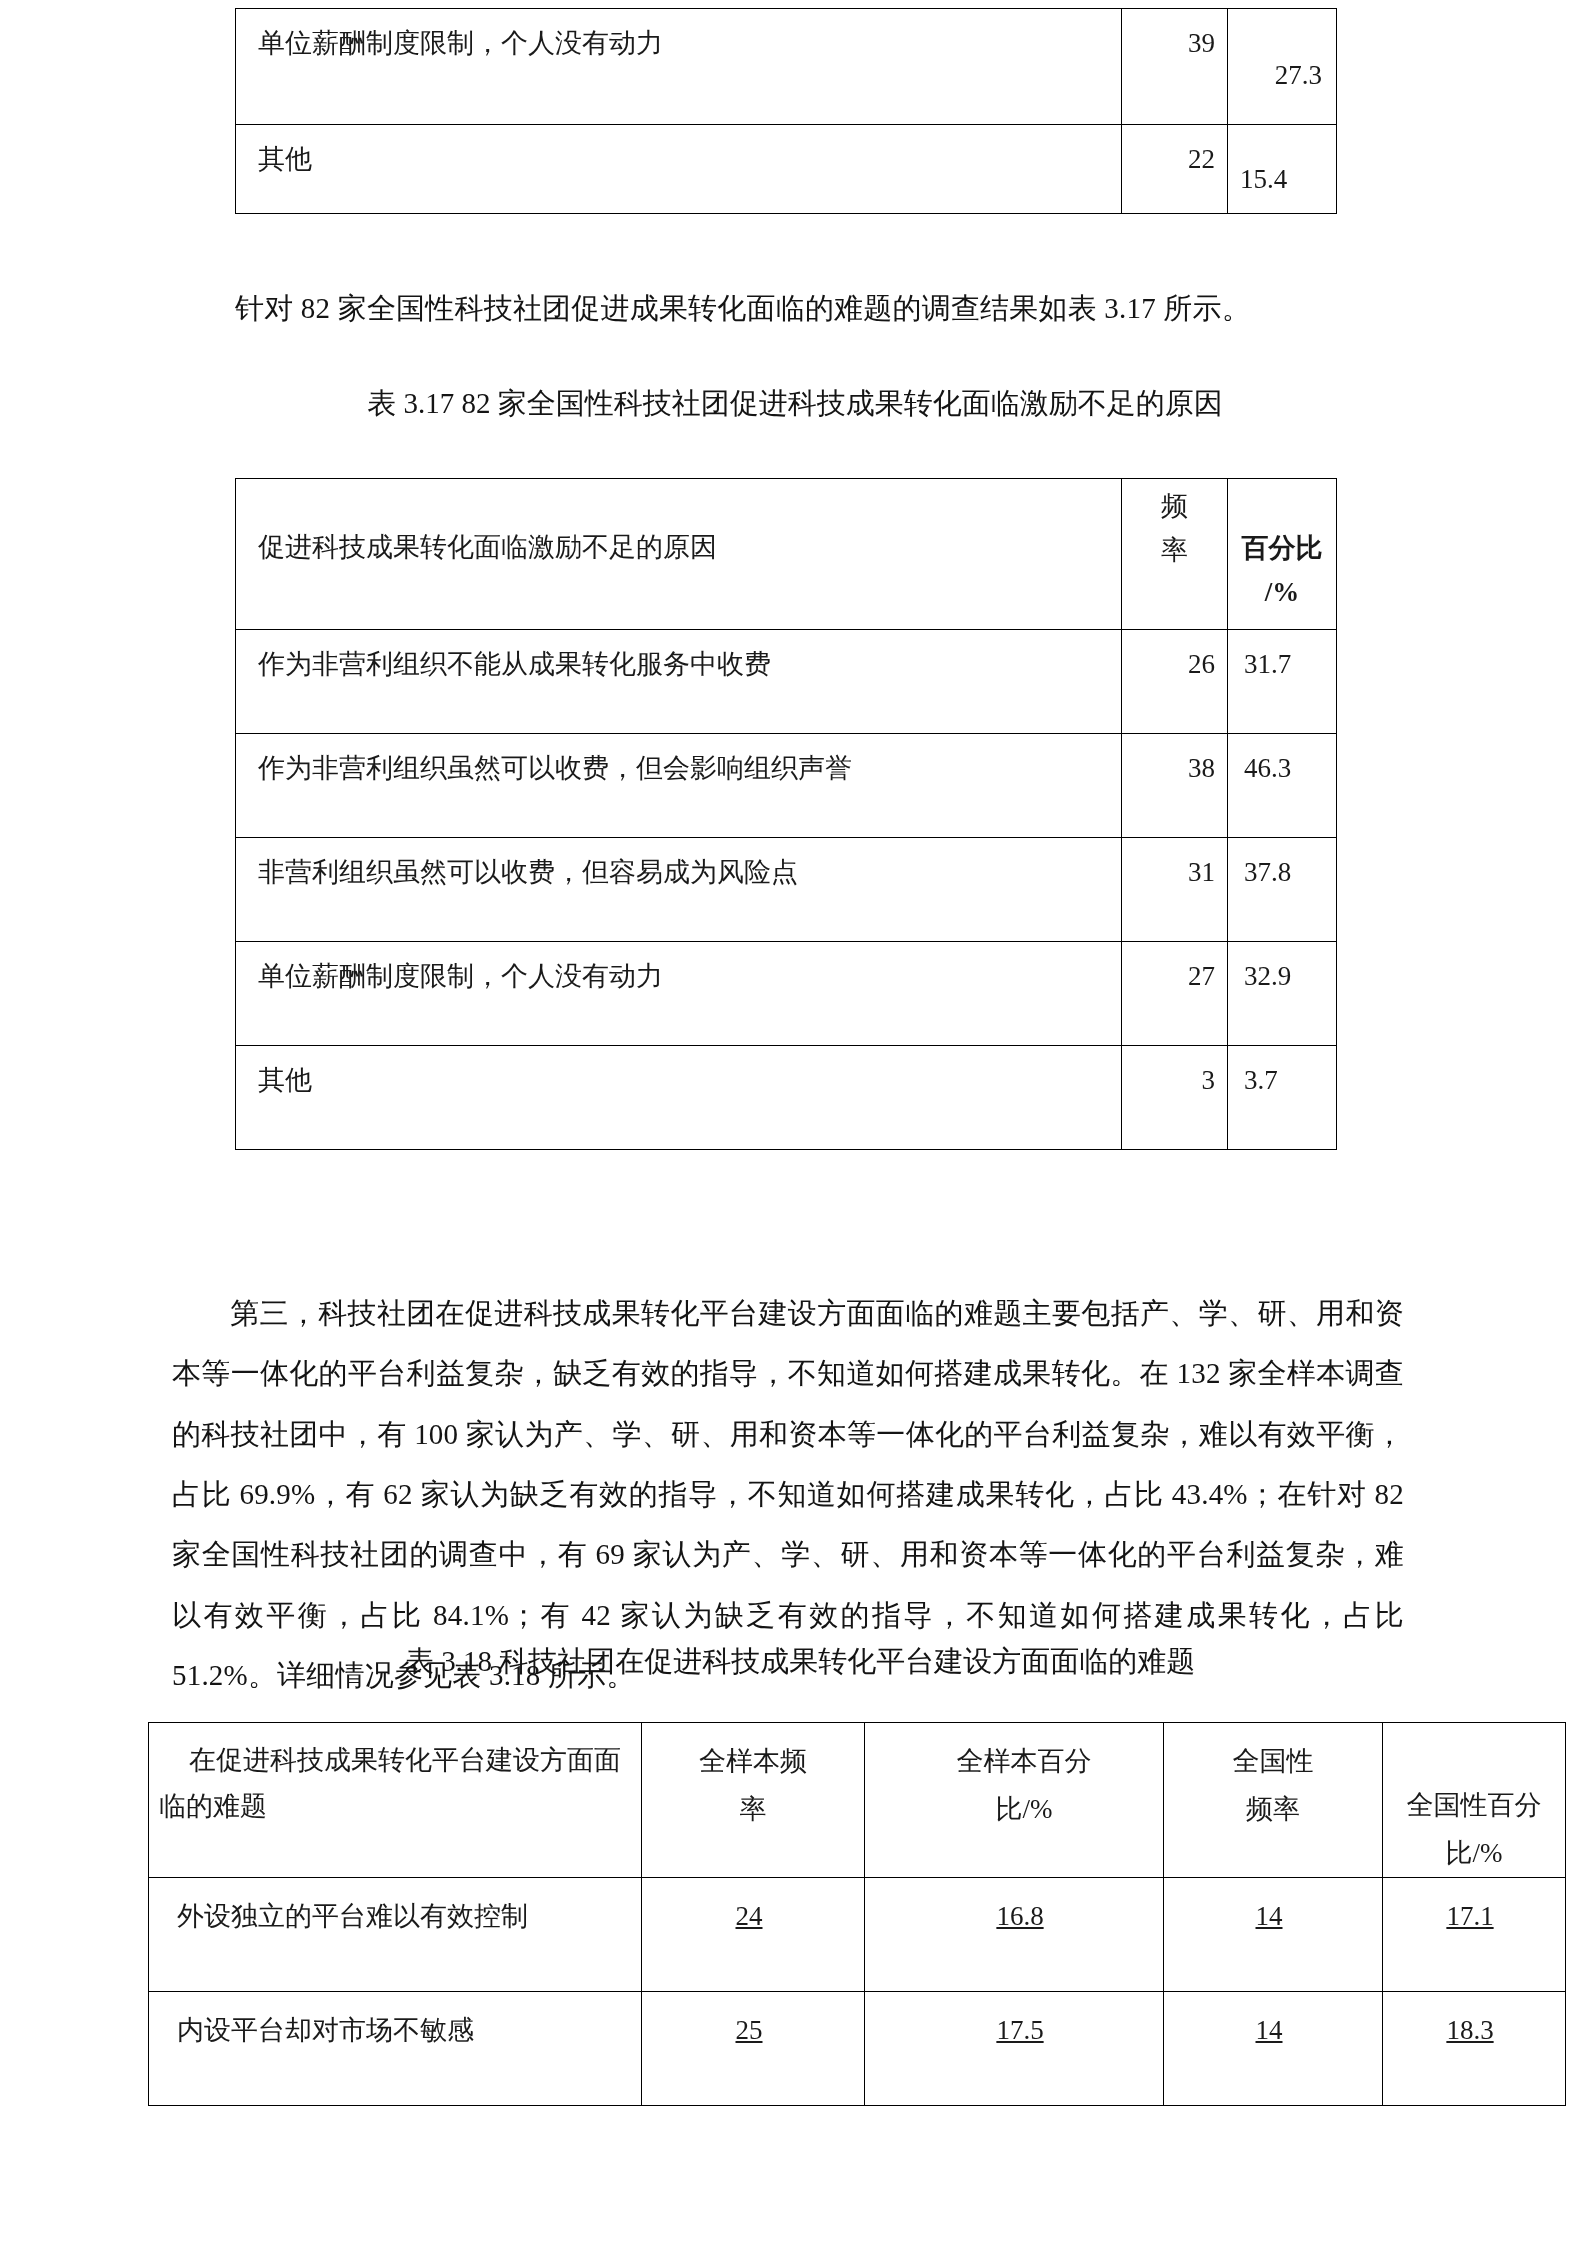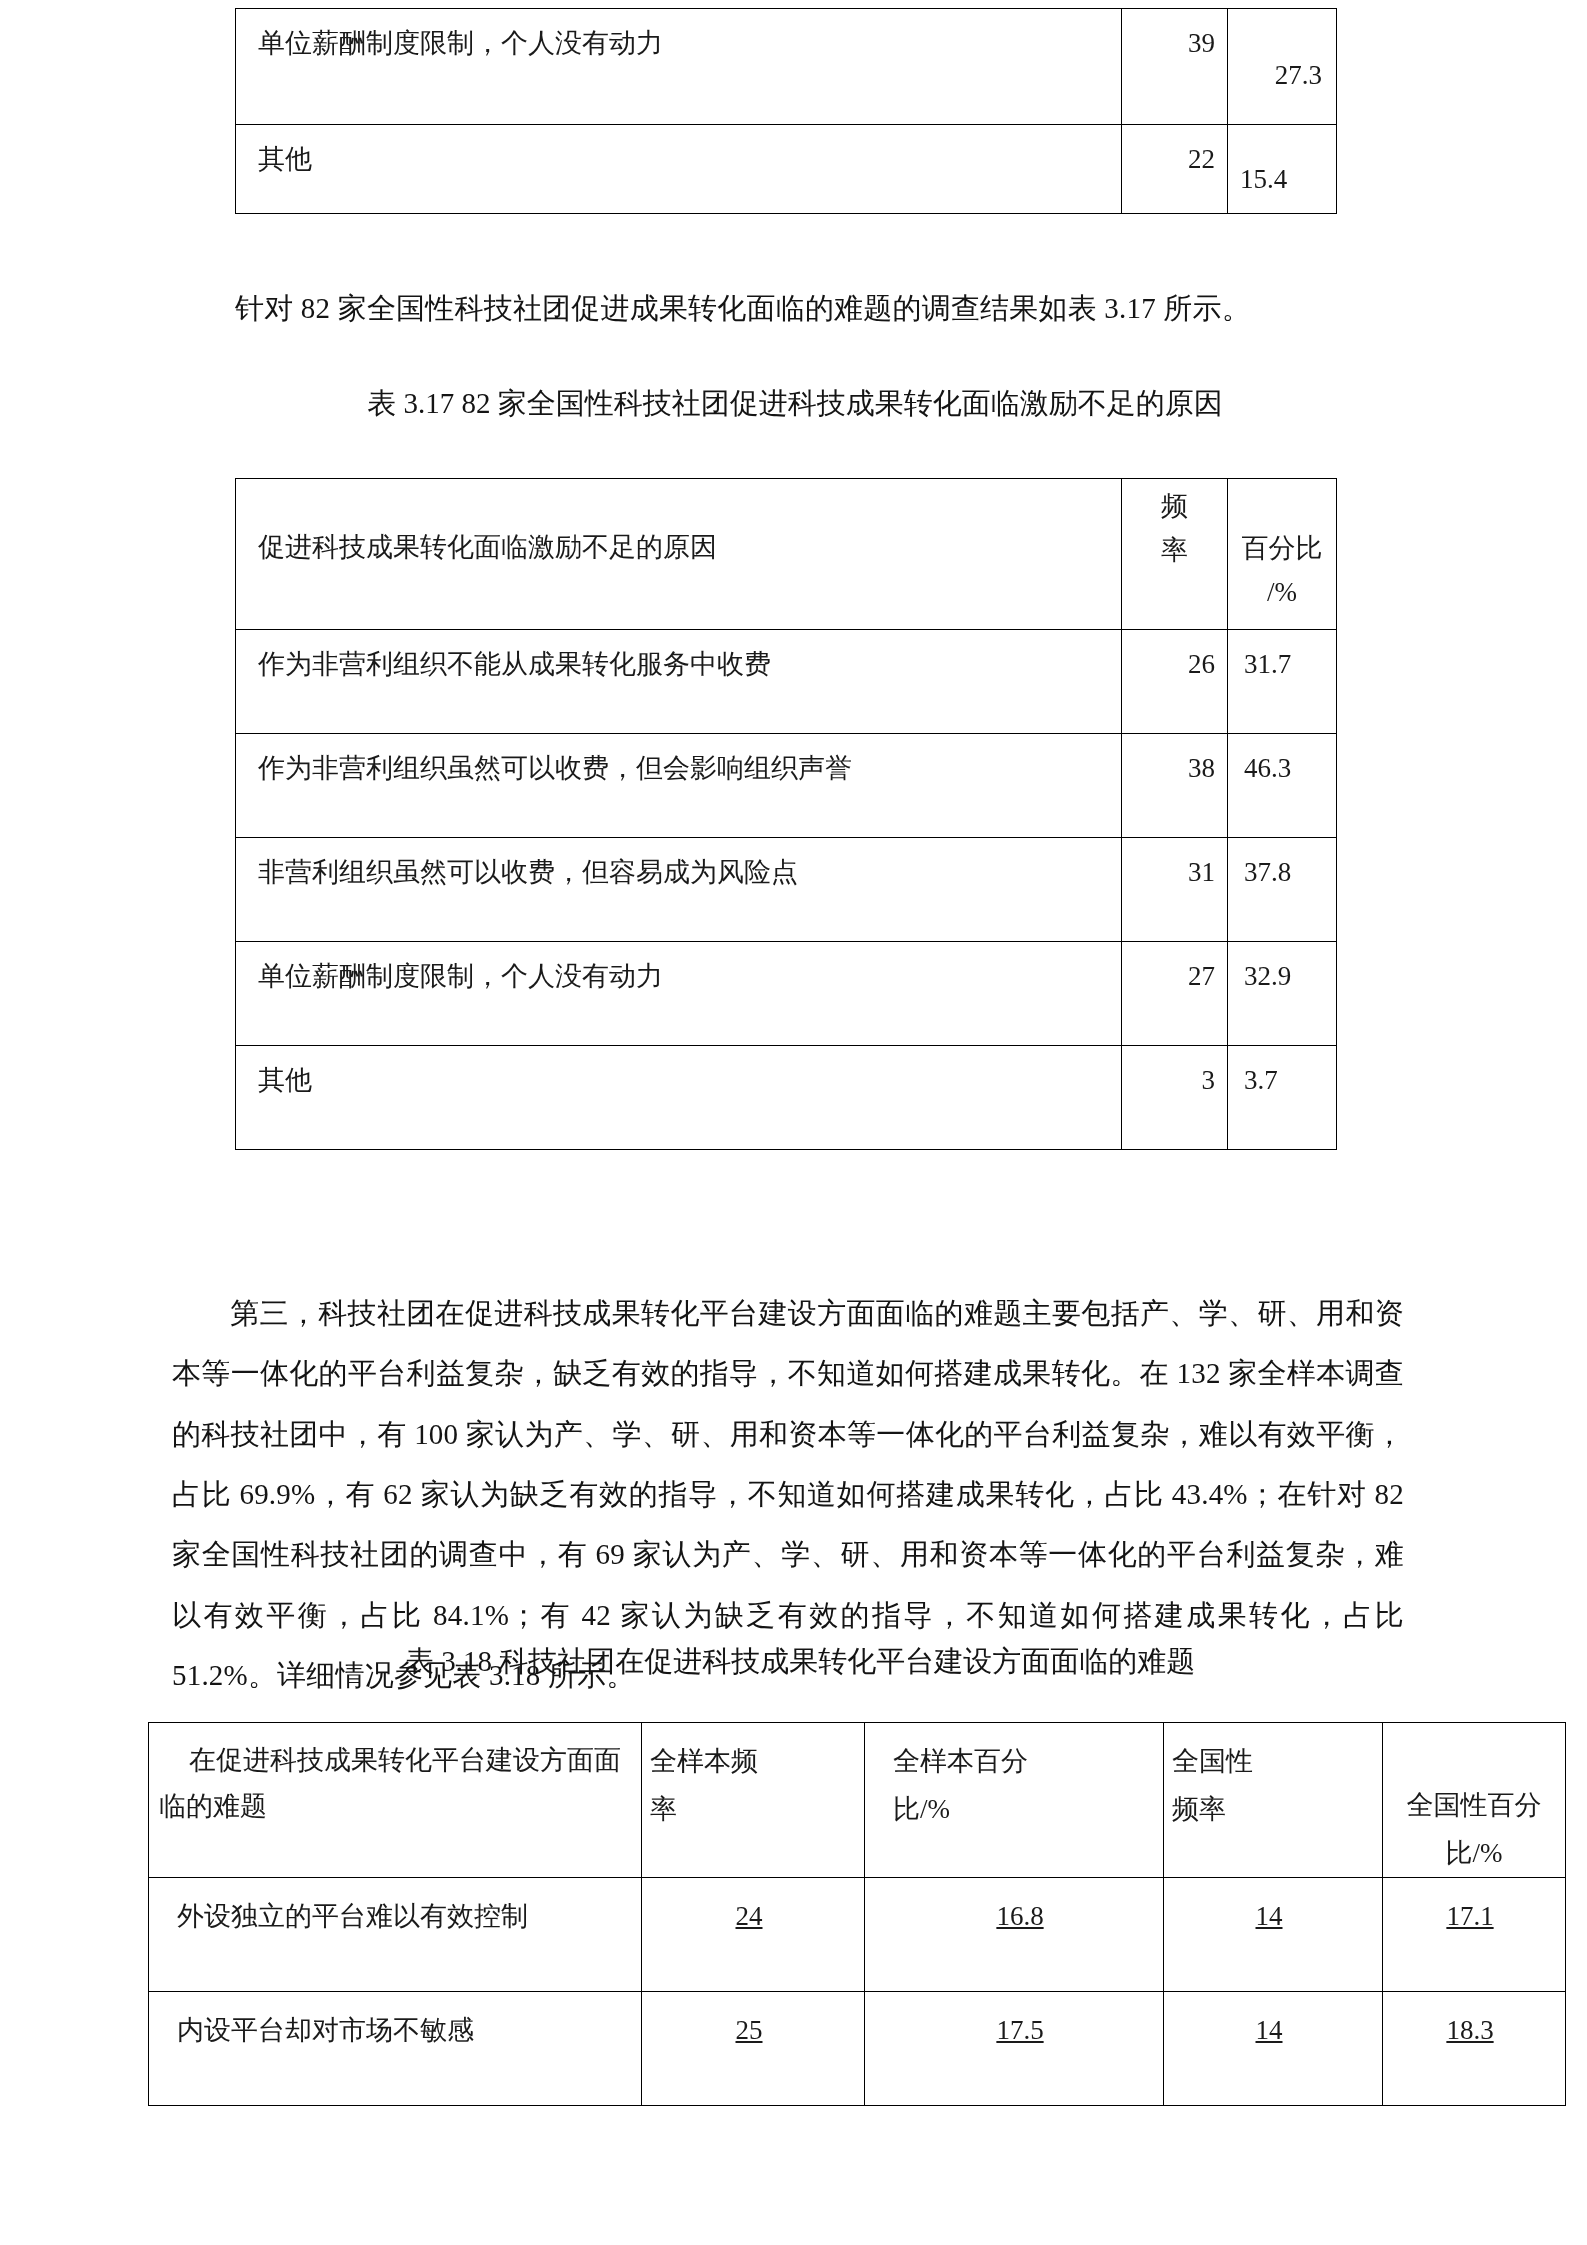--- a/index.html
+++ b/index.html
@@ -114,20 +114,21 @@
   }
   .hdr-stack {
     padding: 6px 12px 0 12px;
     text-align: center;
     line-height: 1.62;
   }
   .hdr-stack-b {
     padding: 48px 12px 0 12px;
     text-align: center;
     line-height: 1.62;
+    font-weight: bold;
   }
   .num-r { padding: 14px 12px 0 0; text-align: right; }
   .num-c { padding: 14px 0 0 16px; text-align: left; }
 
   
   .tbl-318 {
     position: absolute;
     left: 148px;
     top: 1722px;
     width: 1292px;
@@ -141,20 +142,21 @@
   .tbl-318 tr.head td { height: 130px; }
   .tbl-318 tr.body td { height: 113px; }
   .h318-first {
     padding: 14px 2px 0 10px;
     text-align: left;
     line-height: 1.72;
   }
   .h318-first .ind { display: inline-block; width: 30px; }
   .h318-mid {
     padding: 14px 8px 0 8px;
+    text-align: center;
     line-height: 1.78;
   }
   .h318-last {
     padding: 58px 6px 0 6px;
     text-align: center;
     line-height: 1.78;
   }
   .lbl318 { padding: 18px 6px 0 28px; text-align: left; }
   .v318 { padding: 18px 14px 0 6px; text-align: center; text-decoration: underline; }
 </style>

